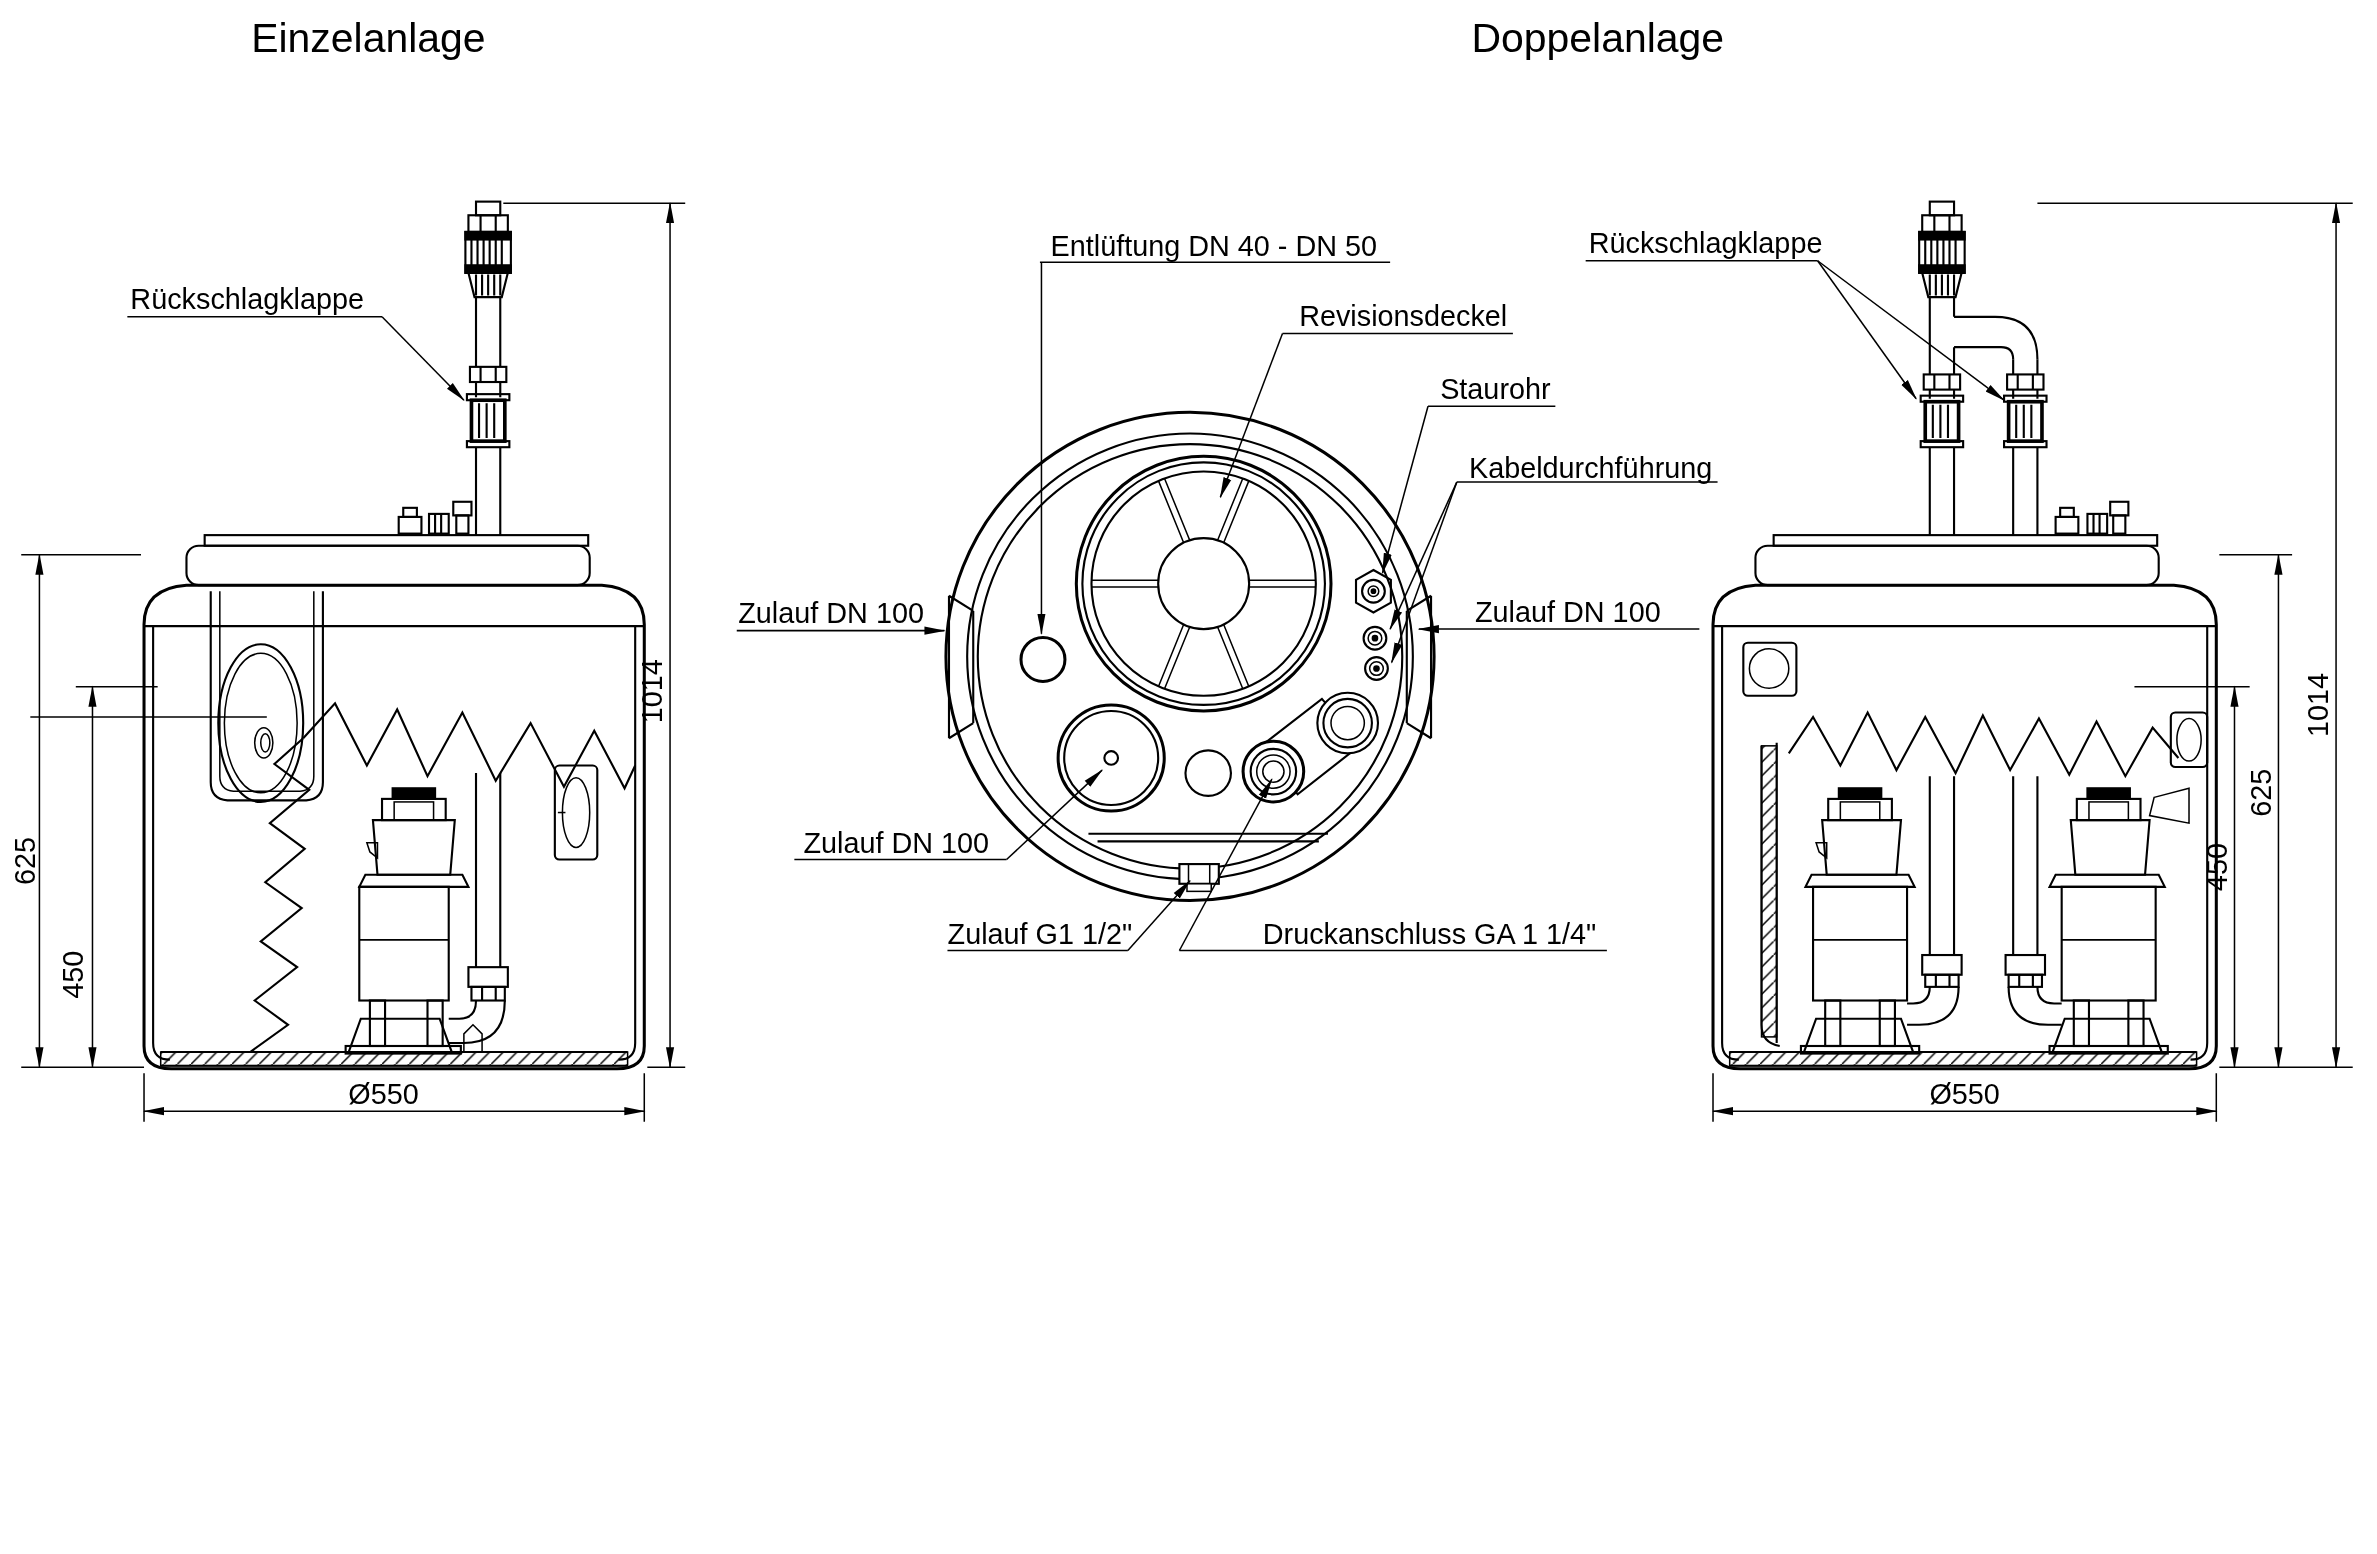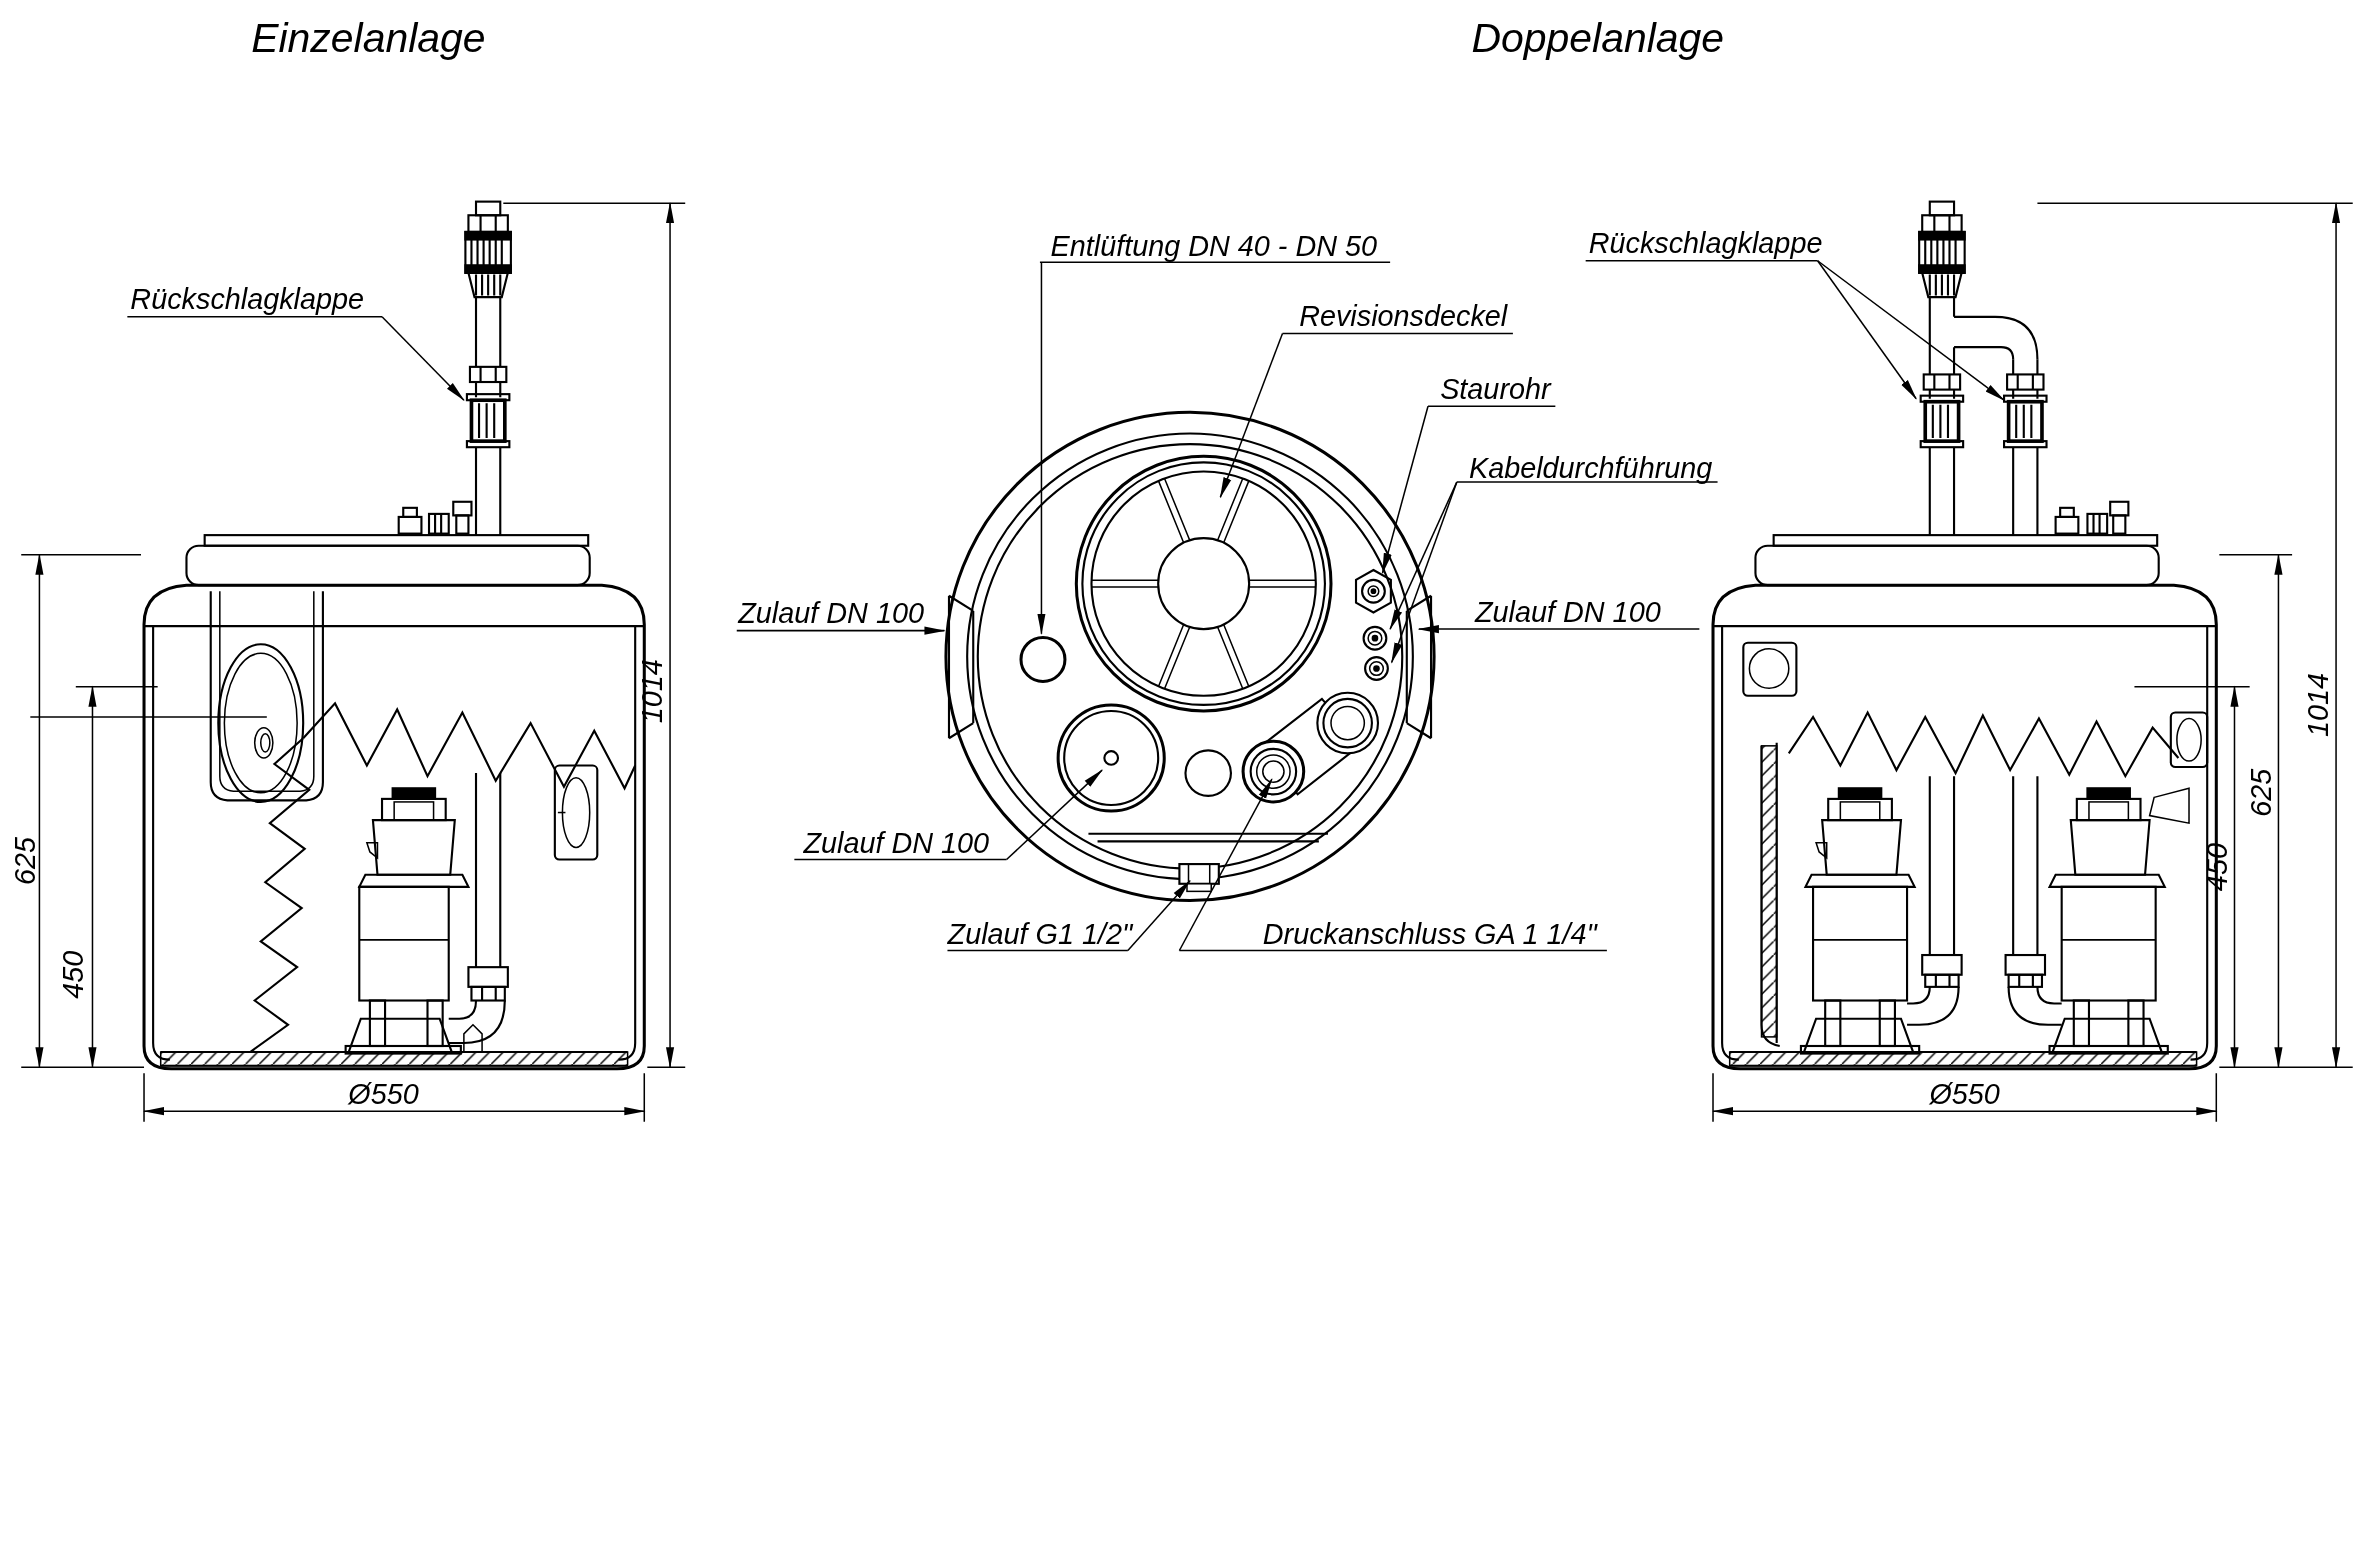--- a/index.html
+++ b/index.html
@@ -1,16 +1,16 @@
 <!DOCTYPE html>
 <html style="font-size:7.6px"><head>
 <meta charset="utf-8">
 <style>
   html,body{margin:0;padding:0;background:#fff;}
-  .stage{width:100vw;max-width:100%;font-style:italic;}
+  .stage{width:100vw;max-width:100%;}
   svg{display:block;width:100%;height:auto;background:#fff;}
   svg text{fill:#000;stroke:none;font-family:"Liberation Sans",sans-serif;}
   .ttl{font-size:27px;}
   .lbl{font-size:19px;}
   .dim{font-size:19px;}
   .thin{stroke-width:1;}
   .med{stroke-width:1.4;}
   .bold{stroke-width:2;}
   .xbold{stroke-width:2.4;}
 </style>

